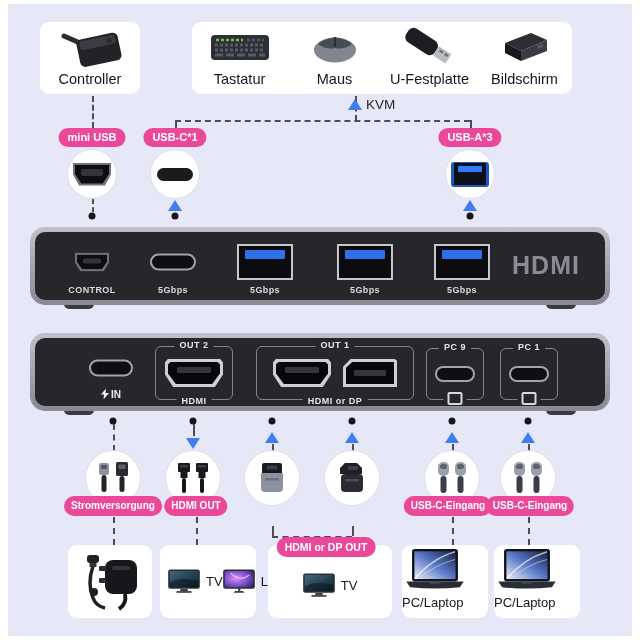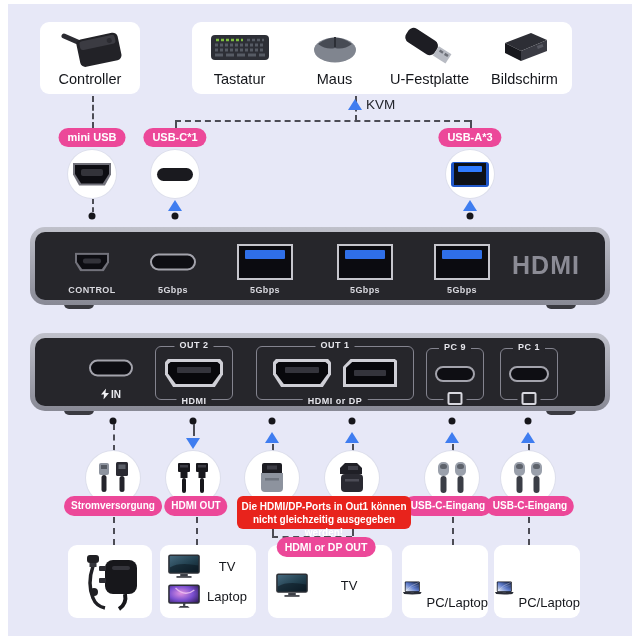--- a/index.html
+++ b/index.html
@@ -72,24 +72,24 @@
   .sq{display:inline-block;width:11px;height:9px;border:2px solid #d8d8df;border-radius:2px;}
   .inlabel{position:absolute;transform:translate(-50%,-50%);display:flex;align-items:center;gap:2px;
            font-size:10px;font-weight:700;color:#ecedf2;z-index:3;}
 
   
   .warn{position:absolute;background:#e8231c;color:#fff;border-radius:6px;text-align:center;
         font-size:10px;font-weight:700;line-height:13px;padding-top:4px;z-index:7;}
 
   
   .bcard{position:absolute;background:#fff;border-radius:9px;z-index:5;}
-  .rows{display:flex;flex-direction:column;justify-content:space-evenly;height:100%;padding:5px 8px;box-sizing:border-box;border-radius:6px;}
+  .rows{display:flex;justify-content:space-evenly;height:100%;padding:5px 8px;box-sizing:border-box;border-radius:6px;}
   .row{display:flex;align-items:center;gap:6px;}
   .row .rlabel{flex:1;text-align:center;font-size:13px;color:#15171c;font-weight:500;}
-  .stackcard{display:flex;align-items:flex-end;justify-content:flex-end;padding-bottom:8px;gap:4px;}
+  .stackcard{display:flex;flex-direction:column;align-items:flex-start;justify-content:flex-end;padding-bottom:8px;gap:4px;}
   .stackcard .rlabel{font-size:13px;color:#15171c;font-weight:500;}
 </style>
 </head>
 <body>
 
 <div id="stage">
   <div class="bgcanvas"></div>
 
   <div class="card" style="left:40px;top:22px;width:100px;height:72px;">
     <div class="devcol">
@@ -355,24 +355,20 @@
         <rect x="8" y="6" width="7" height="5" rx="2.5" fill="#5d626b"></rect>
       <rect x="8.5" y="18" width="6" height="17" rx="3" fill="#3b3e46"></rect>
       <rect x="23" y="4" width="11" height="14" rx="5" fill="#9aa0ab"></rect>
         <rect x="25" y="6" width="7" height="5" rx="2.5" fill="#5d626b"></rect>
       <rect x="25.5" y="18" width="6" height="17" rx="3" fill="#3b3e46"></rect>
     </svg>
   </div>
 
   <div class="pill r2" style="left:113px;top:496px;">Stromversorgung</div>
   <div class="pill r2" style="left:196px;top:496px;">HDMI OUT</div>
-  <div class="warn" style="left:237px;top:496px;width:174px;height:29px;">
-    <div>Die HDMI/DP-Ports in Out1 können</div>
-    <div>nicht gleichzeitig ausgegeben werden!</div>
-  </div>
   <div class="pill r2" style="left:448px;top:496px;">USB-C-Eingang</div>
   <div class="pill r2" style="left:530px;top:496px;">USB-C-Eingang</div>
 
   <div class="dv" style="left:113px;top:517px;height:28px;"></div>
   <div class="dv" style="left:196px;top:517px;height:28px;"></div>
   <div class="dv" style="left:272px;top:526px;height:10px;"></div>
   <div class="dv" style="left:352px;top:526px;height:10px;"></div>
   <div class="dh" style="left:272px;top:536px;width:80px;"></div>
   <div class="dv" style="left:324px;top:536px;height:7px;"></div>
   <div class="dv" style="left:452px;top:517px;height:28px;"></div>

